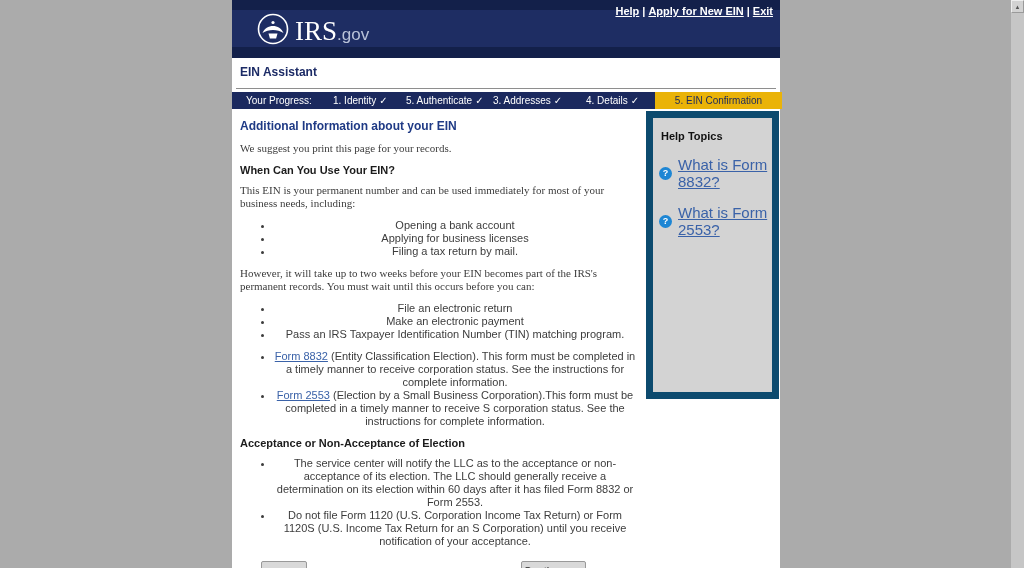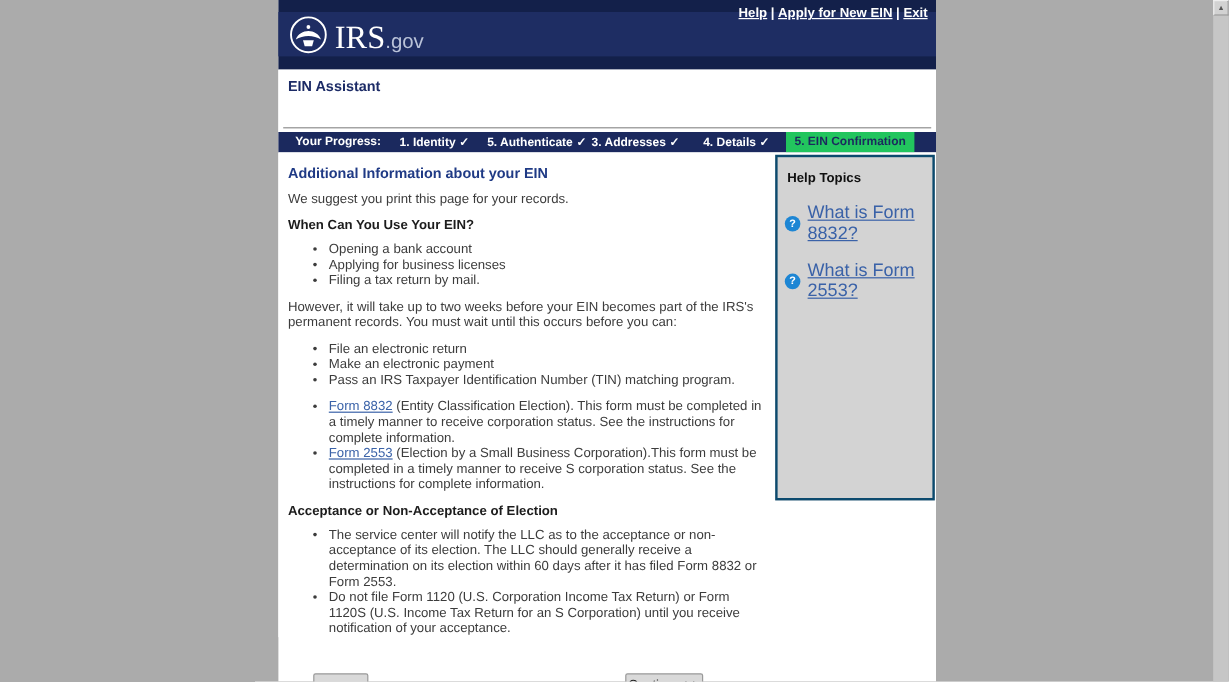--- a/index.html
+++ b/index.html
@@ -11,56 +11,56 @@
   .scroll-btn { width:13px; height:13px; background:#d2d2d2; border:1px solid #9a9a9a;
                 border-top-color:#eee; border-left-color:#eee; font-size:6px; color:#555;
                 display:flex; align-items:center; justify-content:center; cursor:default; }
 
   
   .page { position:absolute; left:232px; top:0; width:548px; height:568px; background:#fff; }
 
   
   .header { position:relative; height:58px; background:#13204a; }
   .logo-band { position:absolute; left:0; top:10px; width:100%; height:37px; background:#1e2d63; }
-  .logo { position:absolute; left:8px; top:12px; display:flex; align-items:flex-end; }
+  .logo { position:absolute; left:24px; top:12px; display:flex; align-items:flex-end; }
   .logo svg { margin-right:5px; }
   .logo-irs { font-family:"Liberation Serif", serif; font-size:27px; color:#fff; line-height:30px; }
   .logo-gov { font-size:17px; color:#b9c2d8; line-height:22px; }
   .header-links { position:absolute; top:5px; right:7px; font-size:11px; font-weight:bold; color:#fff; }
   .header-links a { color:#fff; text-decoration:underline; cursor:pointer; }
   .hl-sep { padding:0 3px; text-decoration:none; }
 
   
-  .title-band { height:52px; background:#fff; position:relative; }
+  .title-band { height:34px; background:#fff; position:relative; }
   .page-title { position:absolute; left:8px; top:7px; font-size:12px; font-weight:bold; color:#1c2b66; }
   .title-rule { position:absolute; left:4px; right:4px; bottom:3px; border-top:1px solid #8e8e8e; }
 
   
   .progress { position:relative; height:17px; background:#1b295e; color:#fff;
-              font-size:10px; font-weight:bold; }
+              font-size:10px; font-weight:normal; }
   .progress span.step, .progress span.plabel { position:absolute; top:3px; white-space:nowrap; }
   .plabel  { left:14px; }
   .step-1 { left:101px; } .step-2 { left:174px; } .step-3 { left:261px; } .step-4 { left:354px; }
   .check { margin-left:3px; }
-  .active-tab { position:absolute; left:423px; top:0; width:107px; height:17px; background:#22c55e;
+  .active-tab { position:absolute; left:423px; top:0; width:127px; height:17px; background:#eab308;
                 color:#1b295e; display:flex; align-items:center; justify-content:center; white-space:nowrap; }
 
   
   .content { position:relative; background:#fff; }
   .main-col { margin-left:8px; padding-top:10px; width:396px; font-size:11px;
               line-height:13px; color:#3c3c3c; }
   .main-col h2 { font-size:12px; line-height:14px; color:#1f3a85; margin:0 0 9px; }
   .main-col h3 { font-size:11px; line-height:13px; color:#1c1c1c; margin:0 0 7px; font-weight:bold; }
-  .main-col p  { margin:0 0 9px; }
-  .main-col ul { margin:0 0 9px; padding-left:34px; }
+  .main-col p  { margin:0 0 9px;font-family:Liberation Serif, serif; }
+  .main-col ul { margin:0 0 9px; padding-left:34px;text-align:center; }
   .main-col a  { color:#3a62a8; text-decoration:underline; cursor:pointer; }
 
   
   .help-box { position:absolute; left:414px; top:2px; width:133px; height:288px;
-              background:#d3d3d3; border:2px solid #0c4a6e; }
+              background:#d3d3d3; border:7px solid #0c4a6e; }
   .help-title { font-size:11px; font-weight:bold; color:#111; margin:12px 0 0 8px; }
   .help-item { display:flex; align-items:center; margin:14px 0 0 6px; }
   .q-icon { width:13px; height:13px; border-radius:50%; background:#1d86d4; color:#fff;
             font-size:9px; font-weight:bold; display:flex; align-items:center; justify-content:center;
             flex:0 0 13px; }
   .help-item a { font-size:15px; color:#3a62a8; text-decoration:underline; margin-left:6px; cursor:pointer; }
 
   
   .btn { position:absolute; height:21px; background:#d9d9d9; border:1px solid #999;
          border-radius:2px; font-size:11px; color:#222; text-align:center; line-height:19px; cursor:pointer; }
@@ -103,20 +103,21 @@
     <span class="active-tab">5. EIN Confirmation</span>
   </div>
 
   <div class="content">
 
     <div class="main-col">
       <h2>Additional Information about your EIN</h2>
       <p>We suggest you print this page for your records.</p>
 
       <h3>When Can You Use Your EIN?</h3>
+      <p>This EIN is your permanent number and can be used immediately for most of your business needs, including:</p>
       <ul>
         <li>Opening a bank account</li>
         <li>Applying for business licenses</li>
         <li>Filing a tax return by mail.</li>
       </ul>
       <p>However, it will take up to two weeks before your EIN becomes part of the IRS's permanent records. You must wait until this occurs before you can:</p>
       <ul>
         <li>File an electronic return</li>
         <li>Make an electronic payment</li>
         <li>Pass an IRS Taxpayer Identification Number (TIN) matching program.</li>

